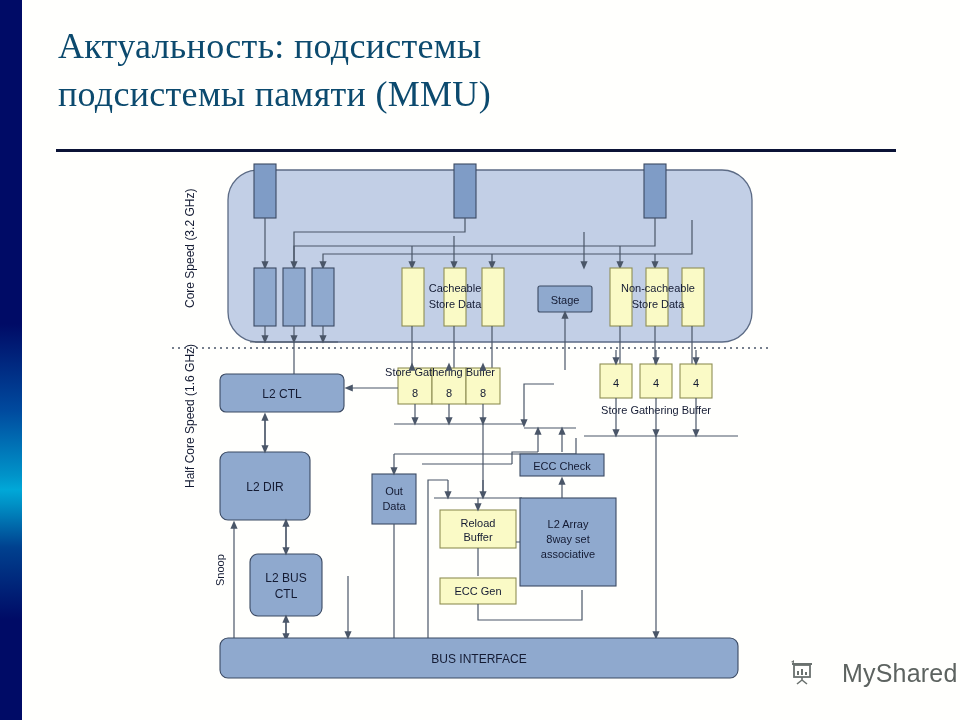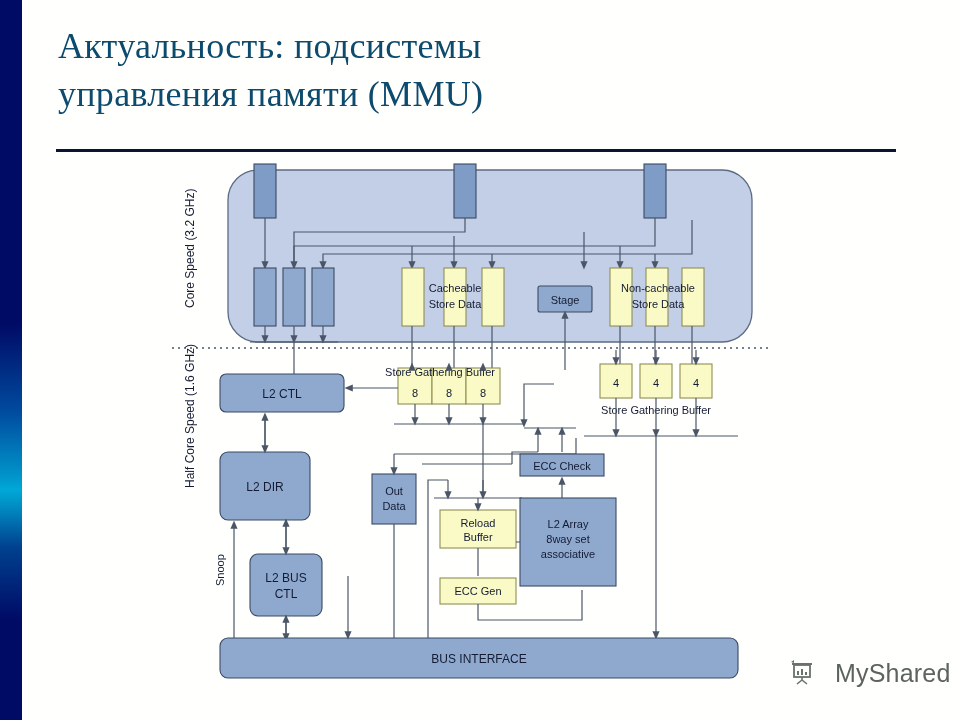--- a/index.html
+++ b/index.html
@@ -44,35 +44,35 @@
   .blue-d{fill:#7f9cc6;}
   .yellow{fill:#fafac6;stroke:#8f8f55;stroke-width:1.1;}
   .panel{fill:#c2cfe6;stroke:#5c6b85;stroke-width:1.3;}
   .ln{stroke:#4a5668;stroke-width:1.2;fill:none;}
   .lbl{font-family:"Liberation Sans",sans-serif;fill:#141b33;}
   .t11{font-size:11px;}
   .t12{font-size:12px;}
   .c{text-anchor:middle;}
   #watermark{
     position:absolute;left:766px;top:658px;
-    display:flex;align-items:center;gap:17px;
+    display:flex;align-items:center;gap:24px;
     color:#5d6360;
   }
   #wm-text{font-size:25px;letter-spacing:0.2px;}
 </style>
 </head>
 <body>
 
 <div id="left-strip"></div>
 
 <div id="slide">
 
   <div id="title-block">
     <div class="title-line">Актуальность: подсистемы</div>
-    <div class="title-line">управления памяти (MMU)</div>
+    <div class="title-line">подсистемы памяти (MMU)</div>
   </div>
   <div id="title-rule"></div>
 
   <div id="diagram-wrap">
     <svg width="600" height="548" viewBox="0 0 600 548" xmlns="http://www.w3.org/2000/svg">
       <defs>
         <marker id="ah" markerWidth="8" markerHeight="8" refX="4" refY="4" orient="auto">
           <path d="M0,1 L7,4 L0,7 z" fill="#4a5668"></path>
         </marker>
       </defs>

